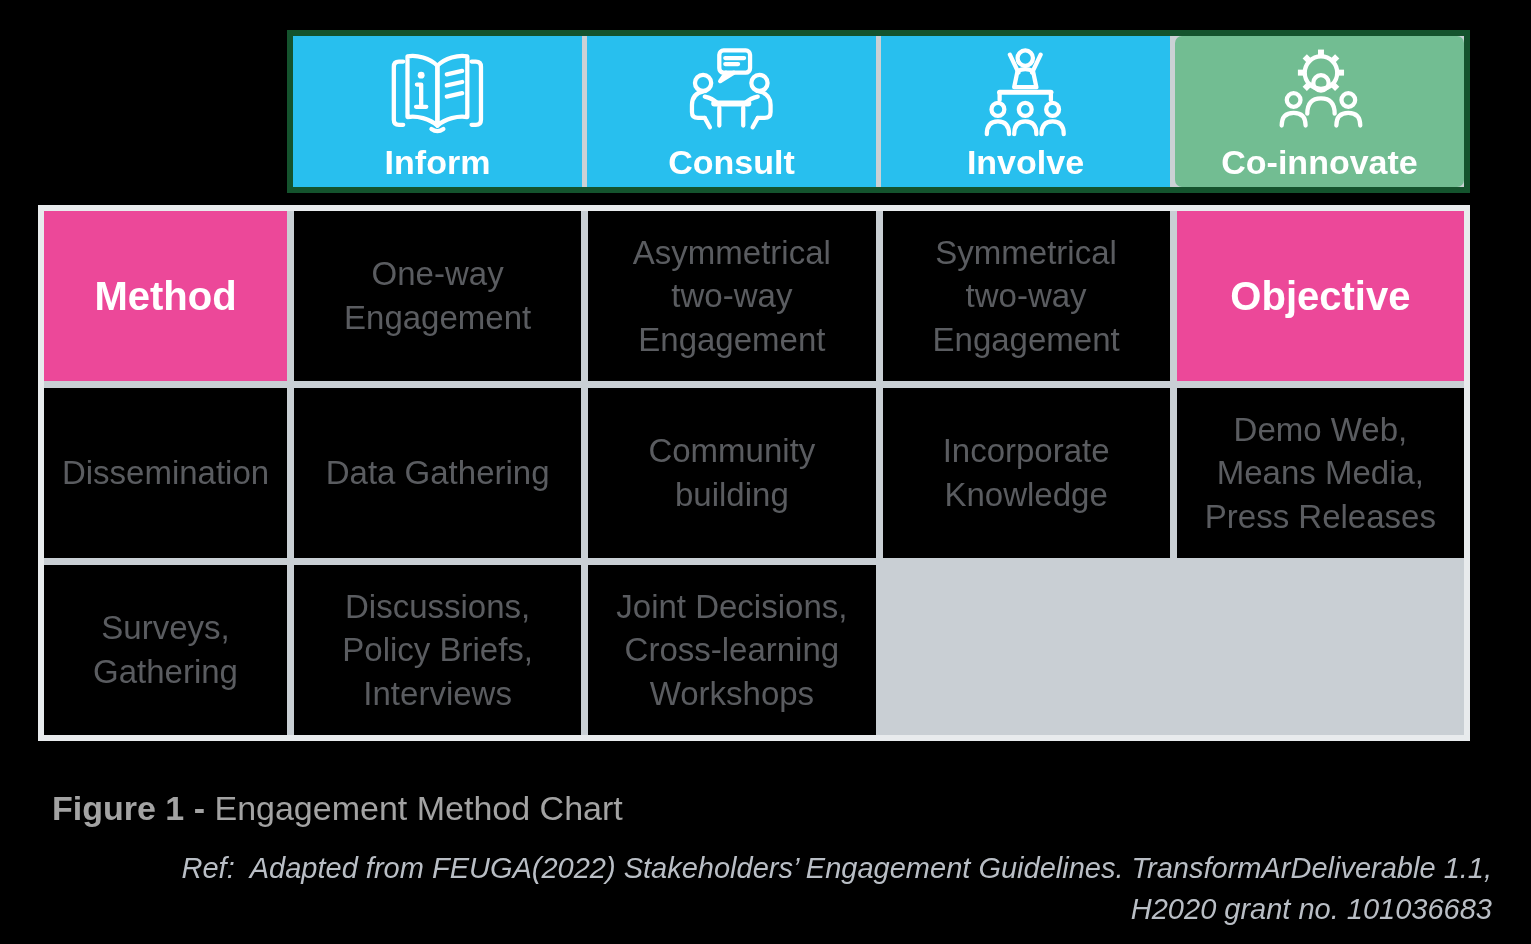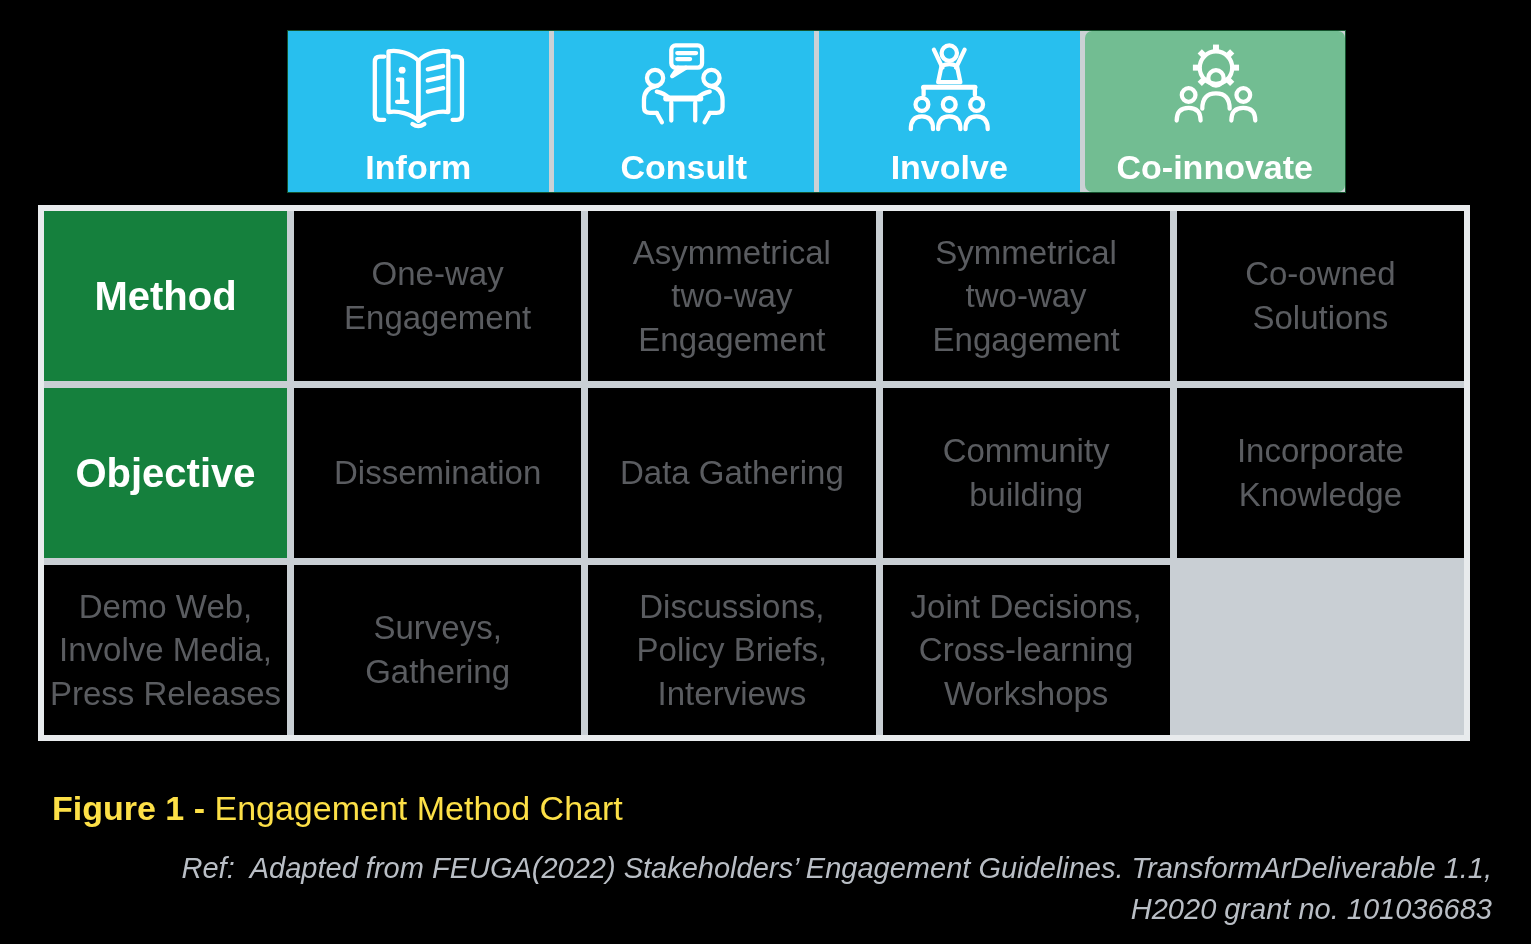--- a/index.html
+++ b/index.html
@@ -2,53 +2,53 @@
 <html><head>
 <meta charset="utf-8">
 <style>
   html,body{margin:0;padding:0;background:#000;}
   .canvas{
     position:relative;width:1531px;height:944px;background:#000;overflow:hidden;
     font-family:"Liberation Sans", sans-serif;
   }
   
   .header-band{
-    position:absolute;left:287px;top:30px;width:1059px;height:163px;
-    display:flex;gap:5px;background:#CBD1D5;border:1px solid #14532d;box-sizing:border-box;
+    position:absolute;left:287px;top:30px;width:1183px;height:163px;
+    display:flex;gap:5px;background:#CBD1D5;border:6px solid #14532d;box-sizing:border-box;
   }
   .hcell{
     flex:1 1 0;display:flex;flex-direction:column;align-items:center;justify-content:space-between;
     padding-top:8px;
   }
   .hcell.blue{background:#28BFEE;}
   .hcell.green{background:#72BD92;border-radius:7px;}
   .icon-box{height:100px;display:flex;align-items:center;justify-content:center;}
   .icon-box svg{height:94px;}
   .hlabel{
     font-weight:700;font-size:34px;color:#ffffff;text-align:center;
     padding-bottom:8px;line-height:1;
   }
   
   .grid{
     position:absolute;left:38px;top:205px;width:1432px;height:536px;
     display:grid;grid-template-columns:243px 1fr 1fr 1fr 1fr;grid-template-rows:1fr 1fr 1fr;
     gap:7px;background:#C9CFD4;border:6px solid #E8EBED;box-sizing:border-box;
   }
   .rowhead{
-    background:#15803d;color:#ffffff;font-weight:700;font-size:40px;
+    background:#ec4899;color:#ffffff;font-weight:700;font-size:40px;
     display:flex;align-items:center;justify-content:center;line-height:1;
   }
   .cell{
     background:#000000;color:#5A5C60;font-size:33px;line-height:1.32;
     display:flex;align-items:center;justify-content:center;text-align:center;
     white-space:pre-line;font-weight:400;
   }
   
   .caption{
-    position:absolute;left:52px;top:790px;font-size:34px;color:#fde047;line-height:1.1;
+    position:absolute;left:52px;top:790px;font-size:34px;color:#a3a3a3;line-height:1.1;
   }
   .caption .cap-bold{font-weight:700;}
   .ref{
     position:absolute;left:52px;top:848px;width:1440px;
     font-size:29px;font-style:italic;color:#B9BEC5;line-height:1.4;white-space:pre-wrap;text-align:right;
   }
 </style>
 </head>
 <body>
 
@@ -142,33 +142,31 @@
 
     <div class="rowhead">Method</div>
     <div class="cell">One-way
 Engagement</div>
     <div class="cell">Asymmetrical
 two-way
 Engagement</div>
     <div class="cell">Symmetrical
 two-way
 Engagement</div>
-    <div class="cell">Co-owned
-Solutions</div>
 
     <div class="rowhead">Objective</div>
     <div class="cell">Dissemination</div>
     <div class="cell">Data Gathering</div>
     <div class="cell">Community
 building</div>
     <div class="cell">Incorporate
 Knowledge</div>
 
     <div class="cell">Demo Web,
-Involve Media,
+Means Media,
 Press Releases</div>
     <div class="cell">Surveys,
 Gathering</div>
     <div class="cell">Discussions,
 Policy Briefs,
 Interviews</div>
     <div class="cell">Joint Decisions,
 Cross-learning
 Workshops</div>
 

